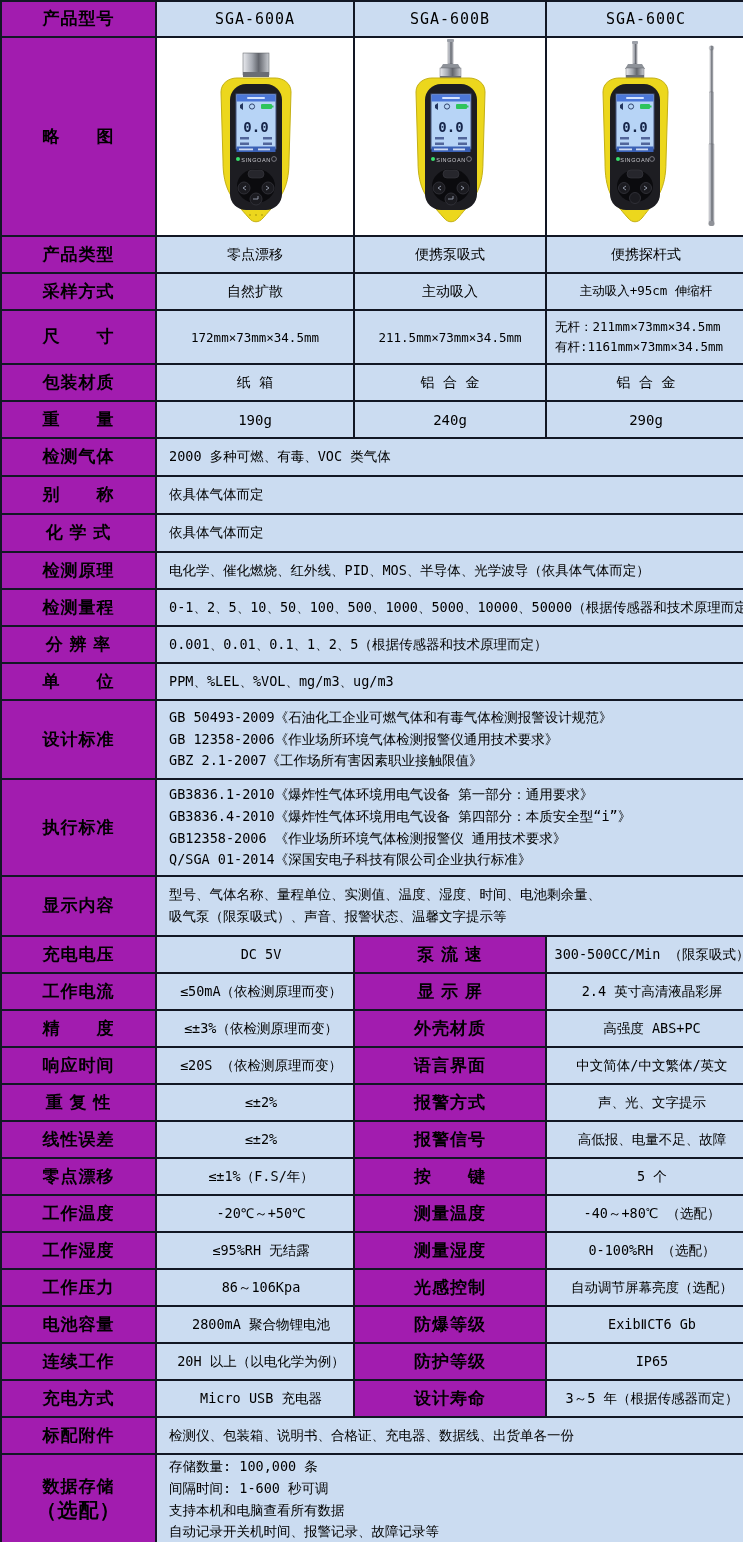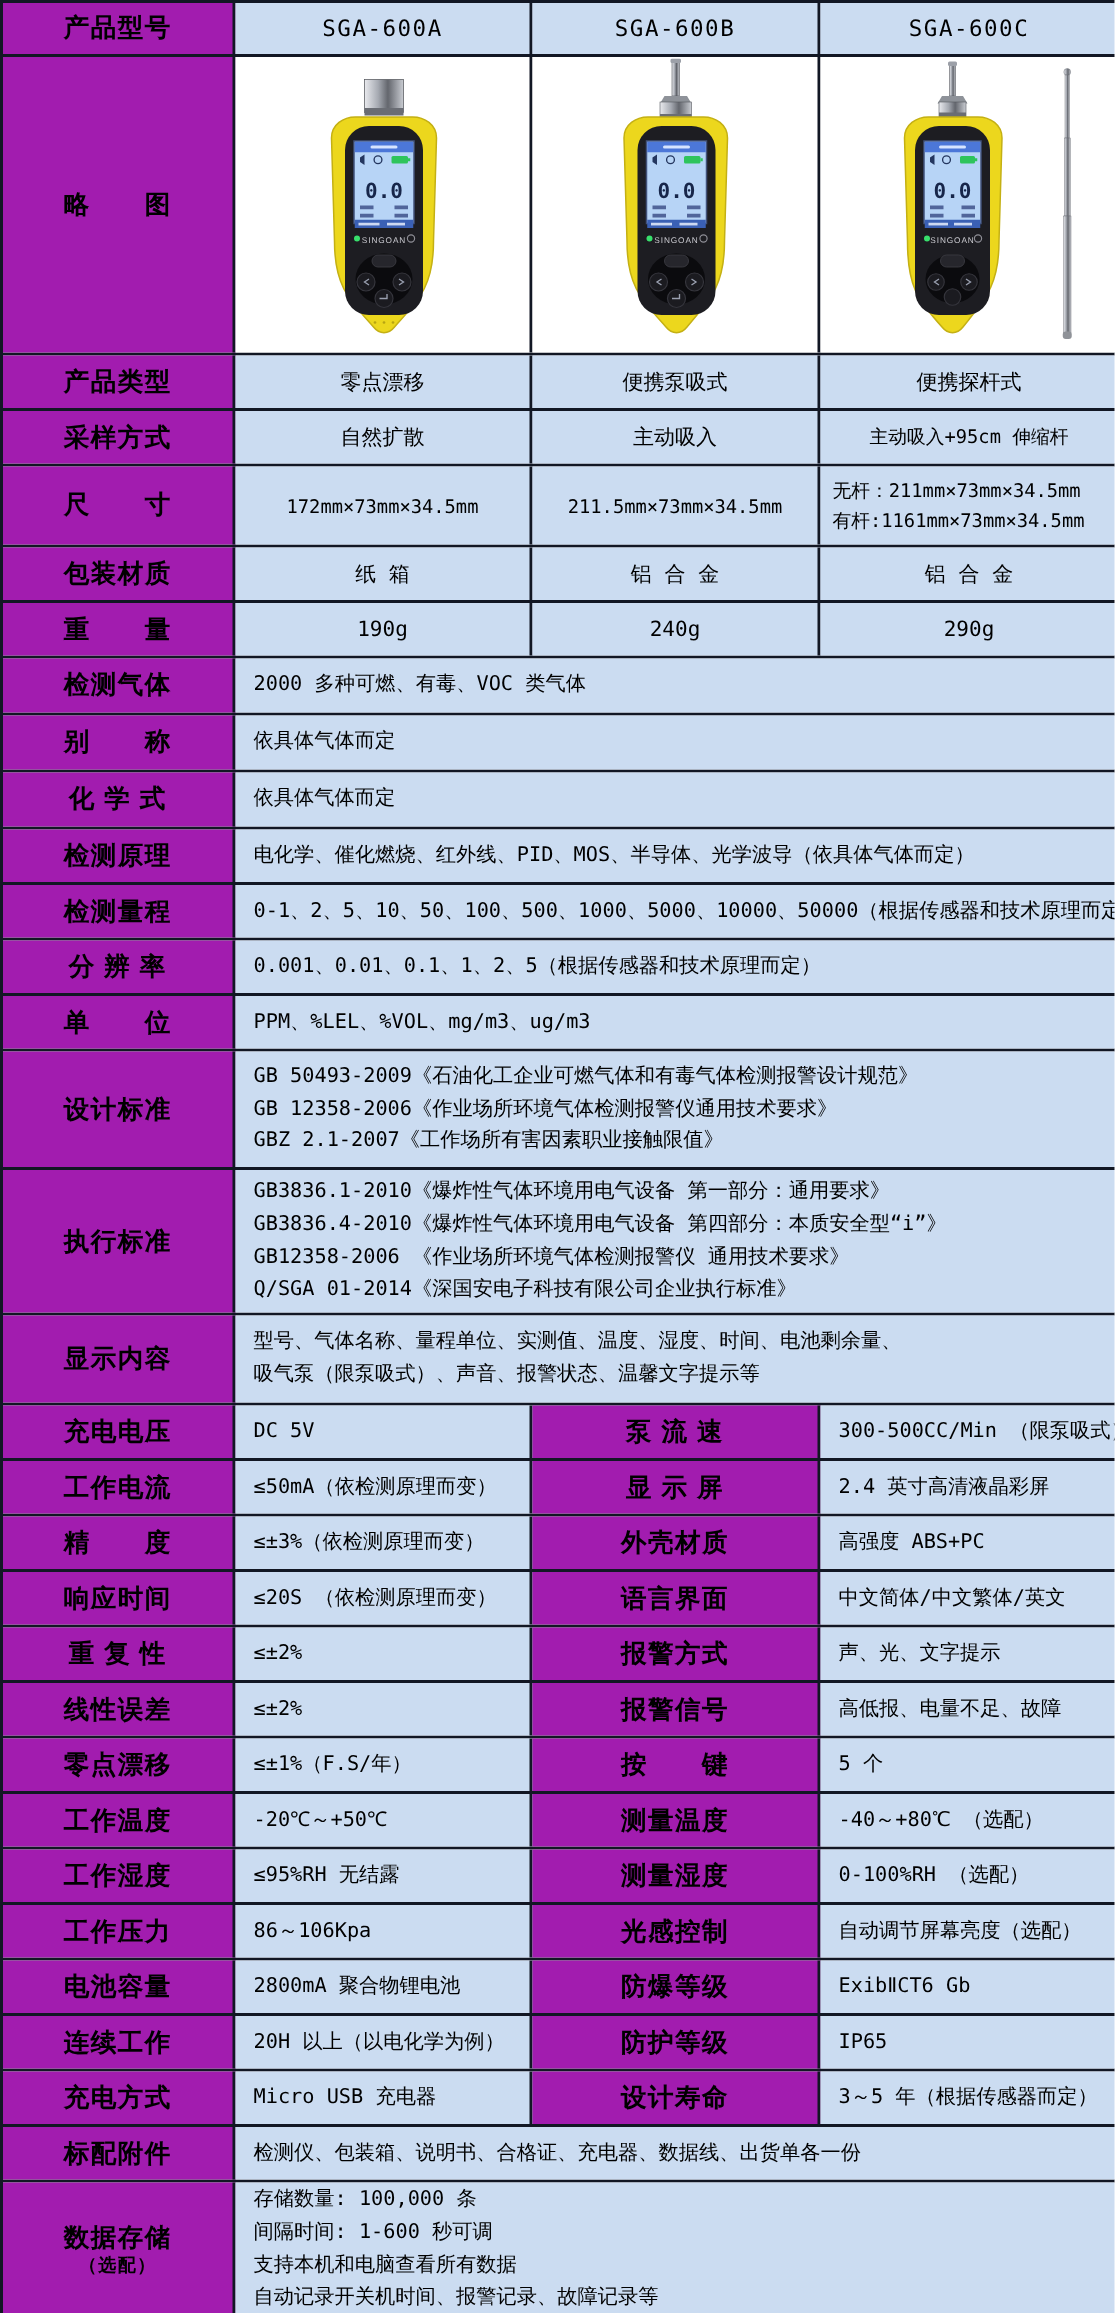--- a/index.html
+++ b/index.html
@@ -10,26 +10,26 @@
   .row:last-child { border-bottom:none; }
   .cell { border-right:2px solid #121724; display:flex; align-items:center; justify-content:center; overflow:hidden; }
   .cell:last-child { border-right:none; }
   .w-label { width:155px; flex:0 0 155px; }
   .w1 { width:198px; flex:0 0 198px; }
   .w2 { width:192px; flex:0 0 192px; }
   .w3 { width:198px; flex:0 0 198px; }
   .w-span { width:588px; flex:0 0 588px; }
   .label { background:#a21caf; font-weight:bold; font-size:17px; letter-spacing:1px;
            flex-direction:column; line-height:1.25; text-align:center; }
-  .lbl2 { font-size:12px; }
+  .lbl2 { font-size:20px; }
   .lbl2:empty { display:none; }
   .value { background:#CBDCF1; font-size:14px;
            font-family:"DejaVu Sans Mono","Liberation Sans",monospace; }
   .model { font-size:15px; letter-spacing:1px; }
-  .left { justify-content:flex-start; padding-left:12px; }
+  .left { justify-content:center; padding-left:12px; }
   .lines { flex-direction:column; align-items:flex-start; justify-content:center; }
   .vline { font-size:13.5px; line-height:1.62; white-space:nowrap; }
   .vline:empty { display:none; }
   .dim { font-size:12.5px; white-space:nowrap; }
   .img-cell { background:#ffffff; padding:0; }
   .dev-text { font-family:"DejaVu Sans Mono",monospace; font-weight:bold; }
   .brand-text { font-family:"Liberation Sans",sans-serif; letter-spacing:.6px; }
 </style>
 </head>
 <body>

